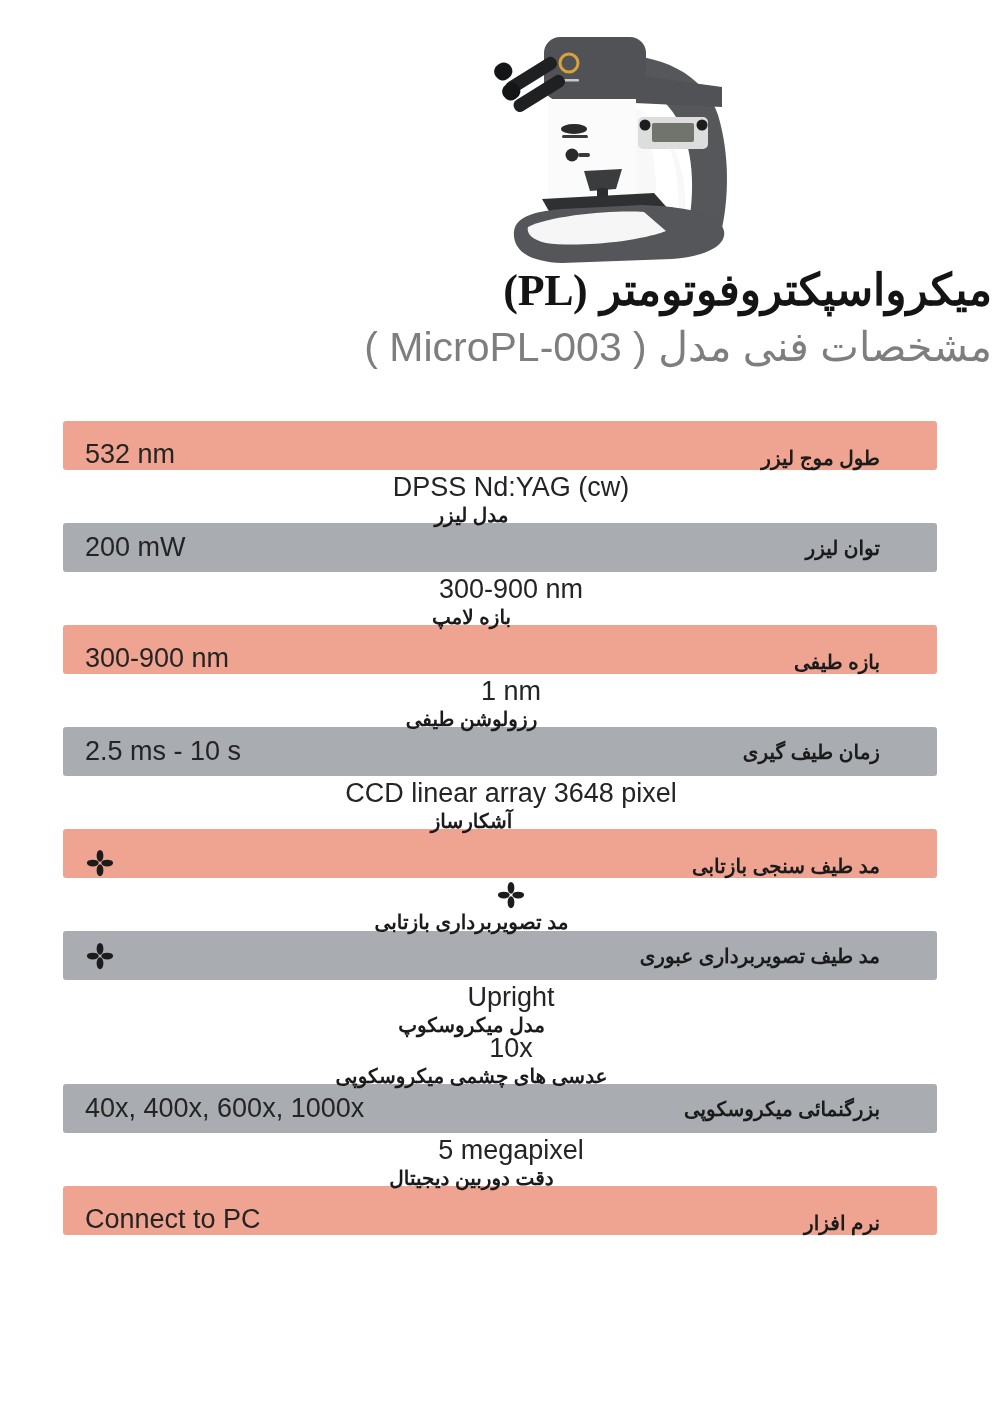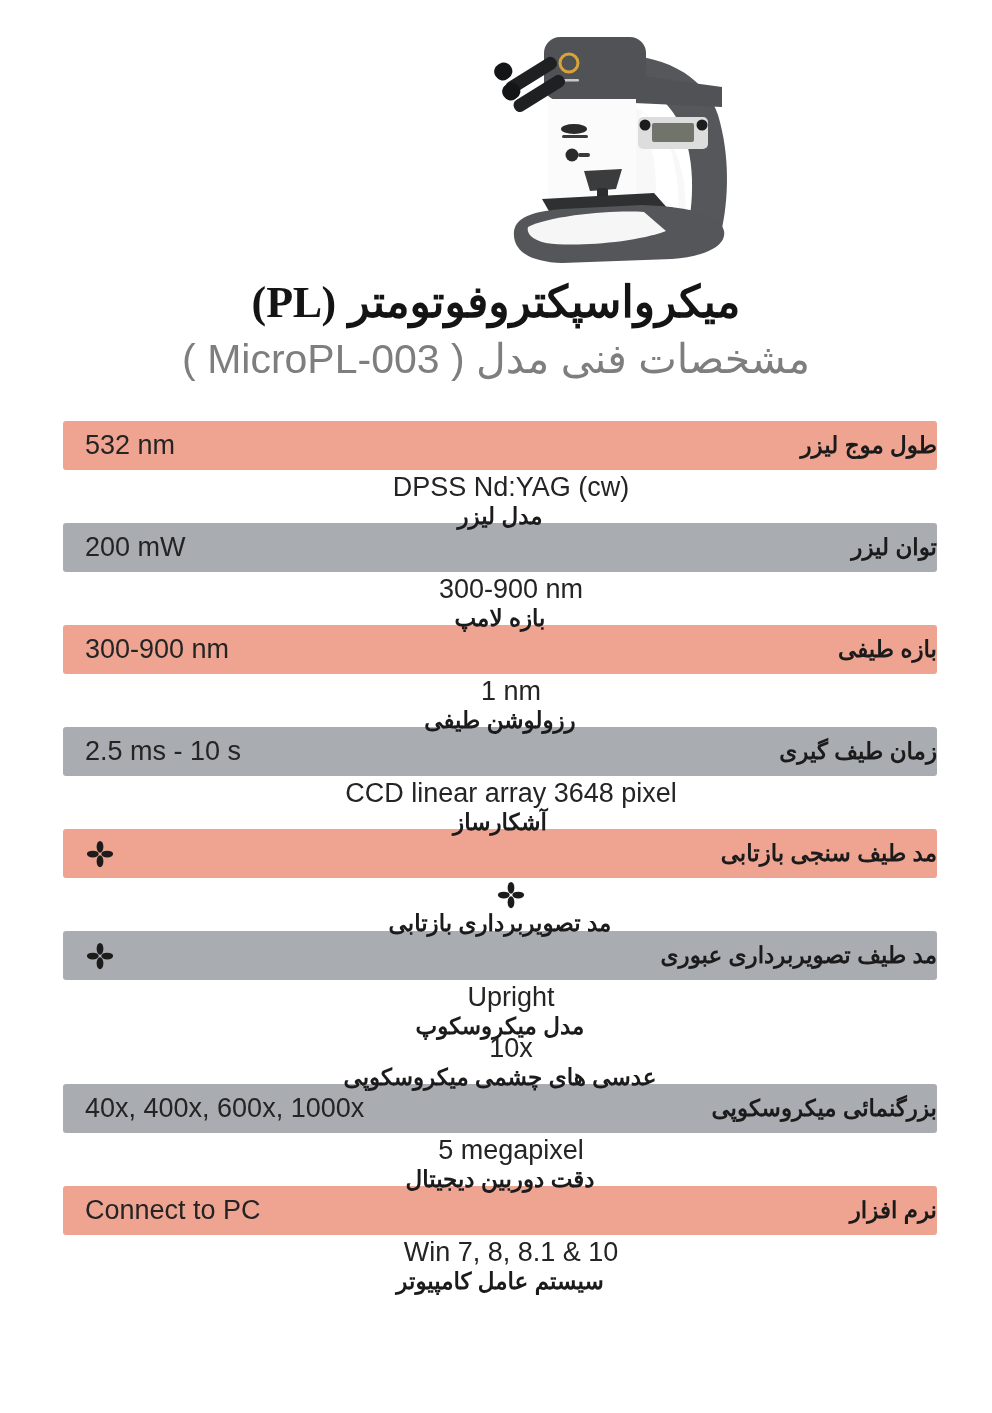--- a/index.html
+++ b/index.html
@@ -8,47 +8,47 @@
     width:992px; height:1413px; position:relative; overflow:hidden;
     font-family:"Liberation Sans", sans-serif;
     color:#1e1e1e;
   }
 
   
   .product-image { position:absolute; left:492px; top:12px; width:260px; height:262px; }
   .product-image svg { width:100%; height:100%; }
 
   
-  .title-block { position:absolute; top:274px; left:0; right:0; text-align:center; }
+  .title-block { position:absolute; top:262px; left:0; right:0; }
   .page-title {
     direction:rtl; unicode-bidi:embed;
     font-size:44px; font-weight:bold; color:#141414; line-height:1.25;
     letter-spacing:-0.5px;
   }
   .page-title .latin { font-family:"Liberation Serif", serif; font-weight:bold; }
   .page-subtitle {
     direction:rtl; unicode-bidi:embed;
     font-size:41px; color:#7e7e7e; margin-top:5px; font-weight:500;
   }
 
   
   .spec-table { position:absolute; left:63px; top:421px; width:874px; }
   .row {
     display:flex; justify-content:space-between; align-items:center;
     height:49px; margin-bottom:2px; border-radius:3px;
   }
-  .row.salmon { background:var(--salmon, #EFA491); }
+  .row.salmon { background:var(--salmon, #EFA491);align-items:flex-end; }
   .row.gray   { background:var(--gray, #A9ACB1); }
   .row.white  { background:transparent;flex-direction:column; }
   .cell.value {
     padding-left:22px; font-size:27px; color:#242424;
     display:flex; align-items:center; white-space:nowrap;
   }
   .cell.label {
-    direction:rtl; font-size:23px; font-weight:bold;
+    direction:rtl; padding-right:57px; font-size:20px; font-weight:bold;
     color:#1b1b1b; white-space:nowrap;
   }
   .petal-icon { width:30px; height:30px; display:block; }
 </style>
 </head>
 <body>
 
 <div class="product-image">
   <svg viewBox="0 0 260 260" xmlns="http://www.w3.org/2000/svg">
 
@@ -193,17 +193,13 @@
       <div class="cell label">بزرگنمائی میکروسکوپی</div>
     </div>
     <div class="row white">
       <div class="cell value">5 megapixel</div>
       <div class="cell label">دقت دوربین دیجیتال</div>
     </div>
     <div class="row salmon">
       <div class="cell value">Connect to PC</div>
       <div class="cell label">نرم افزار</div>
     </div>
-    <div class="row white">
-      <div class="cell value">Win 7, 8, 8.1 &amp; 10</div>
-      <div class="cell label">سیستم عامل کامپیوتر</div>
-    </div>
   </div>
 
 </body></html>

